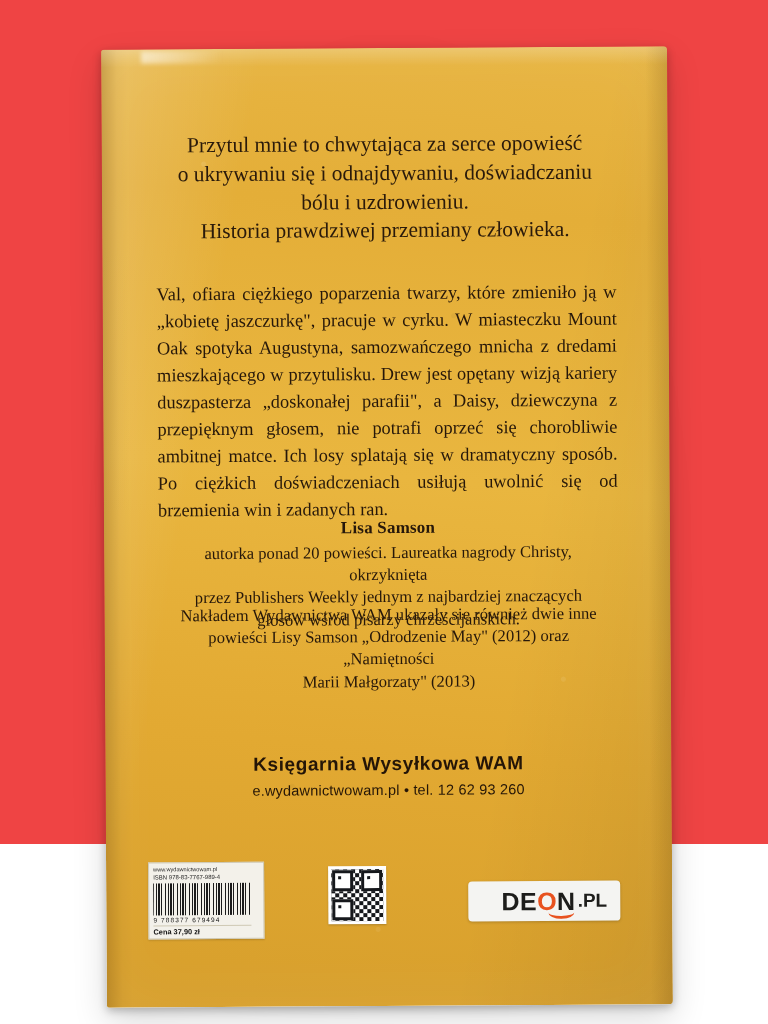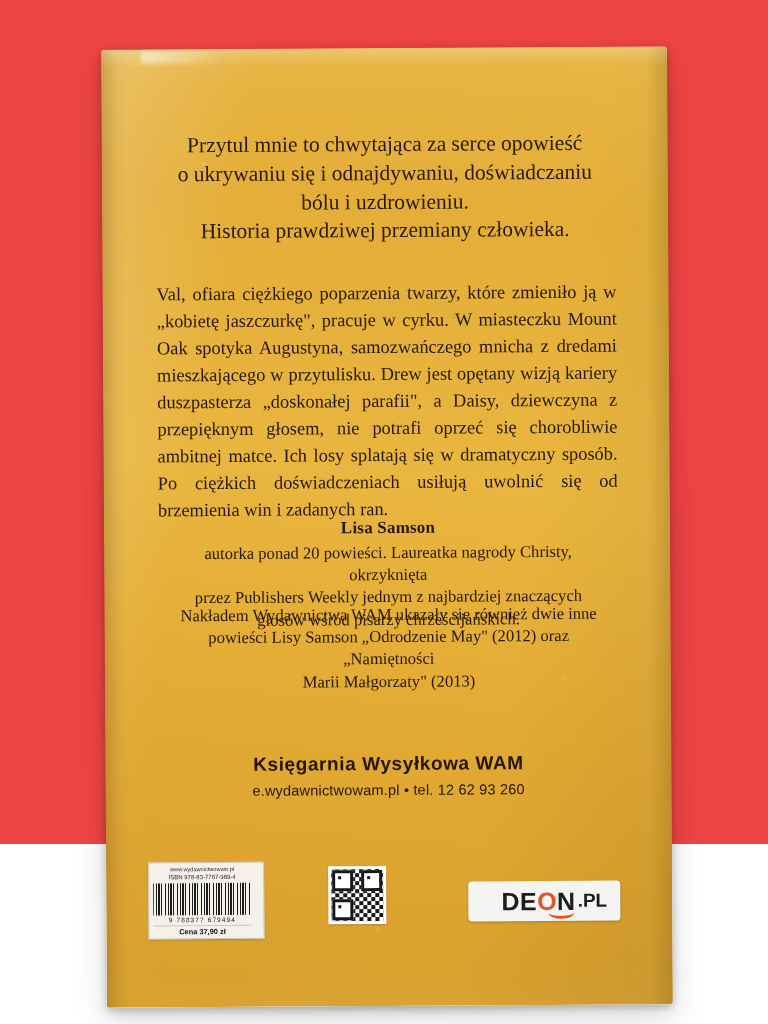--- a/index.html
+++ b/index.html
@@ -183,21 +183,20 @@
   
   .barcode-box {
     position: absolute;
     left: 42px;
     bottom: 68px;
     width: 116px;
     background: #f3f1ea;
     border: 1px solid #cfc9b4;
     padding: 3px 12px 2px 4px;
     box-sizing: border-box;
-    text-align: center;
     font-family: "Liberation Sans", sans-serif;
     box-shadow: 0 1px 2px rgba(0,0,0,0.18);
   }
   .barcode-url {
     font-size: 5.6px;
     color: #2a2a2a;
     line-height: 1.2;
     margin-bottom: 1px;
     white-space: nowrap;
     overflow: hidden;

